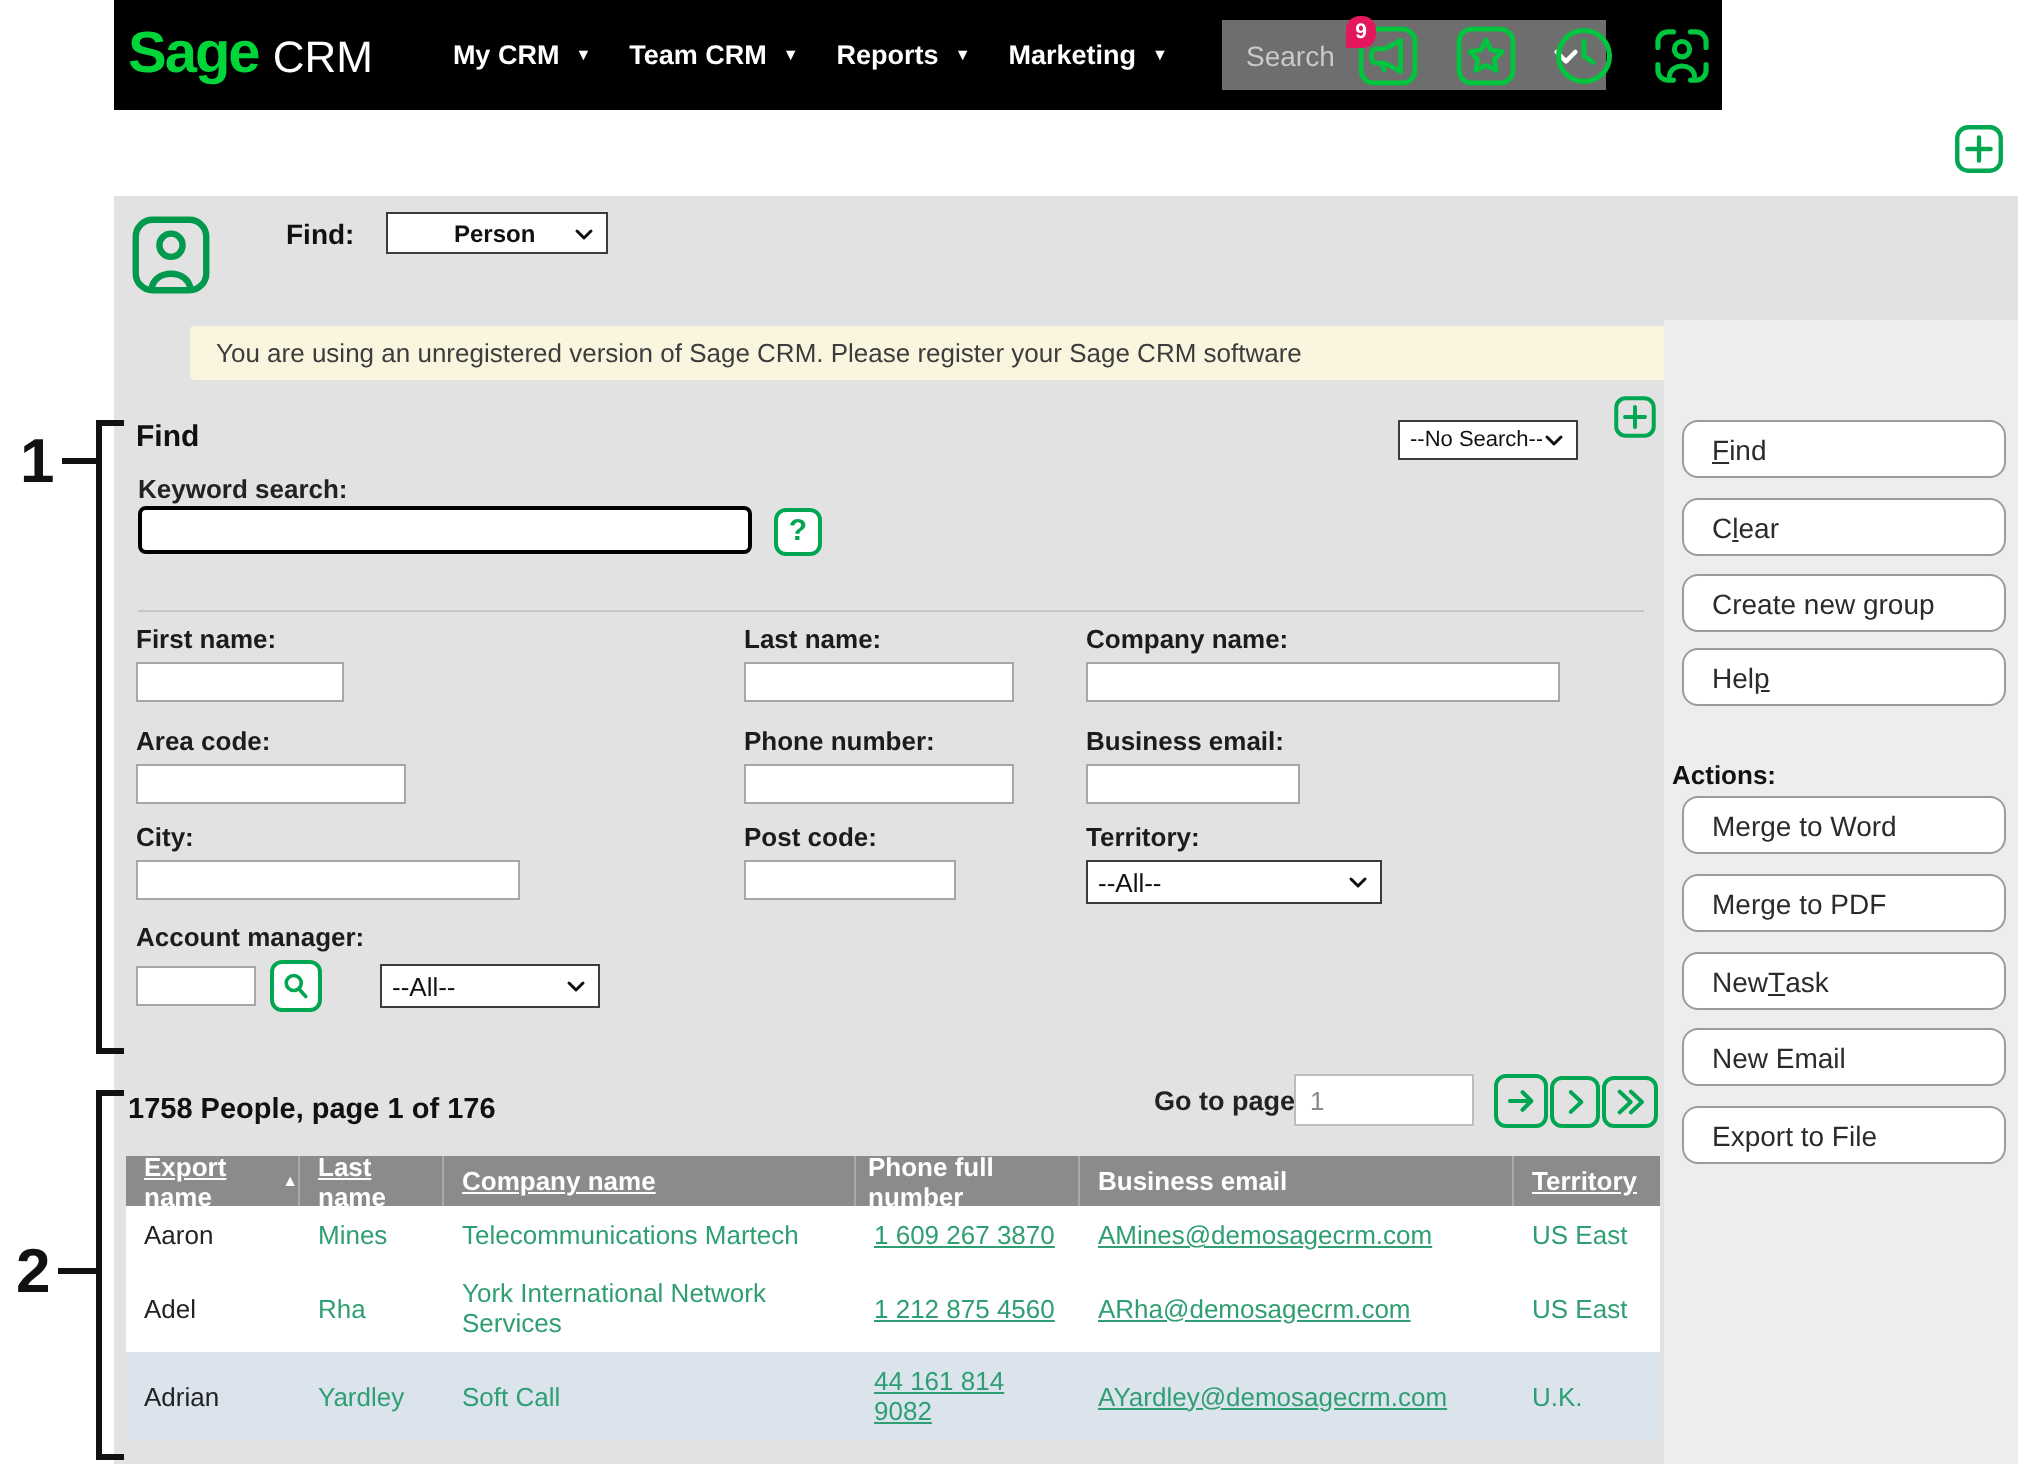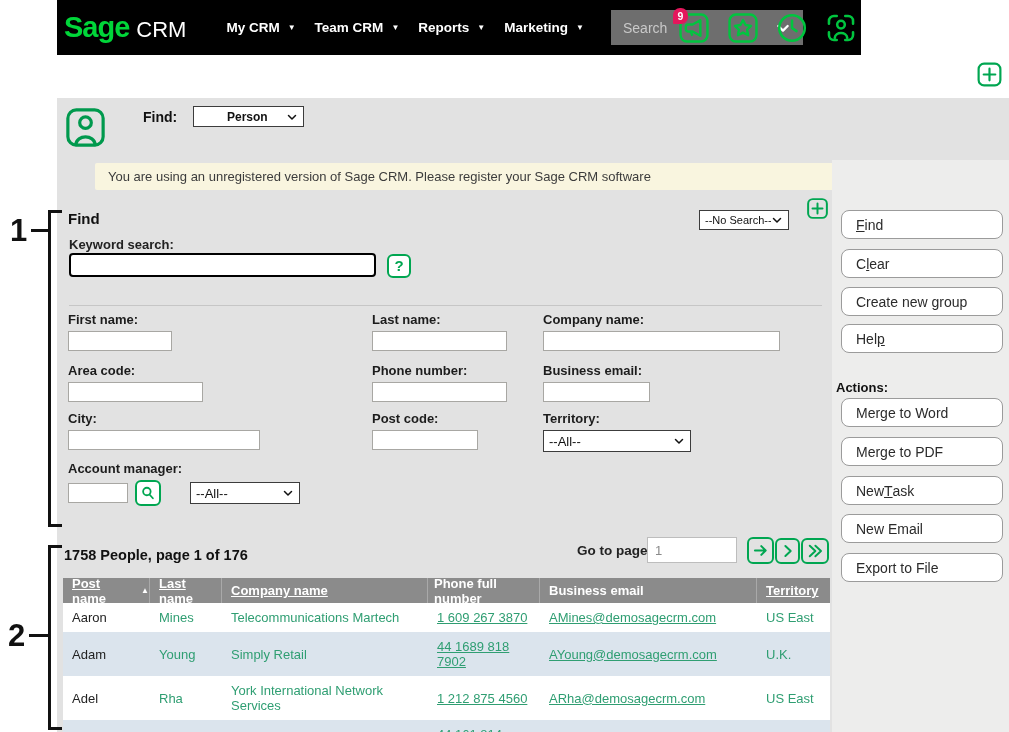--- a/index.html
+++ b/index.html
@@ -292,21 +292,21 @@
   <div class="pg-last sq-green">
     <svg viewBox="0 0 24 24" fill="none" stroke="currentColor" stroke-width="2.6" stroke-linecap="round" stroke-linejoin="round">
         <polyline points="5 5 12.5 12 5 19"></polyline>
         <polyline points="12.5 5 20 12 12.5 19"></polyline>
       </svg>
   </div>
 
   <div class="table">
     <div class="thead" id="thead">
         <div class="th c0">
-          <span class="ul">Post name</span>
+          <span class="ul">Export name</span>
           <span class="sort-asc">▲</span>
         </div>
         <div class="th c1">
           <span class="ul">Last name</span>
         </div>
         <div class="th c2">
           <span class="ul">Company name</span>
         </div>
         <div class="th c3">
           <span>Phone full number</span>
@@ -319,28 +319,20 @@
         </div>
       </div>
     <div id="tbody">
         <div class="tr">
           <div class="td dark c0">Aaron</div>
           <div class="td c1">Mines</div>
           <div class="td c2">Telecommunications Martech</div>
           <div class="td link c3">1 609 267 3870</div>
           <div class="td link c4">AMines@demosagecrm.com</div>
           <div class="td c5">US East</div>
-        </div>
-        <div class="tr alt">
-          <div class="td dark c0">Adam</div>
-          <div class="td c1">Young</div>
-          <div class="td c2">Simply Retail</div>
-          <div class="td link c3">44 1689 818 7902</div>
-          <div class="td link c4">AYoung@demosagecrm.com</div>
-          <div class="td c5">U.K.</div>
         </div>
         <div class="tr">
           <div class="td dark c0">Adel</div>
           <div class="td c1">Rha</div>
           <div class="td c2">York International Network Services</div>
           <div class="td link c3">1 212 875 4560</div>
           <div class="td link c4">ARha@demosagecrm.com</div>
           <div class="td c5">US East</div>
         </div>
         <div class="tr alt">

